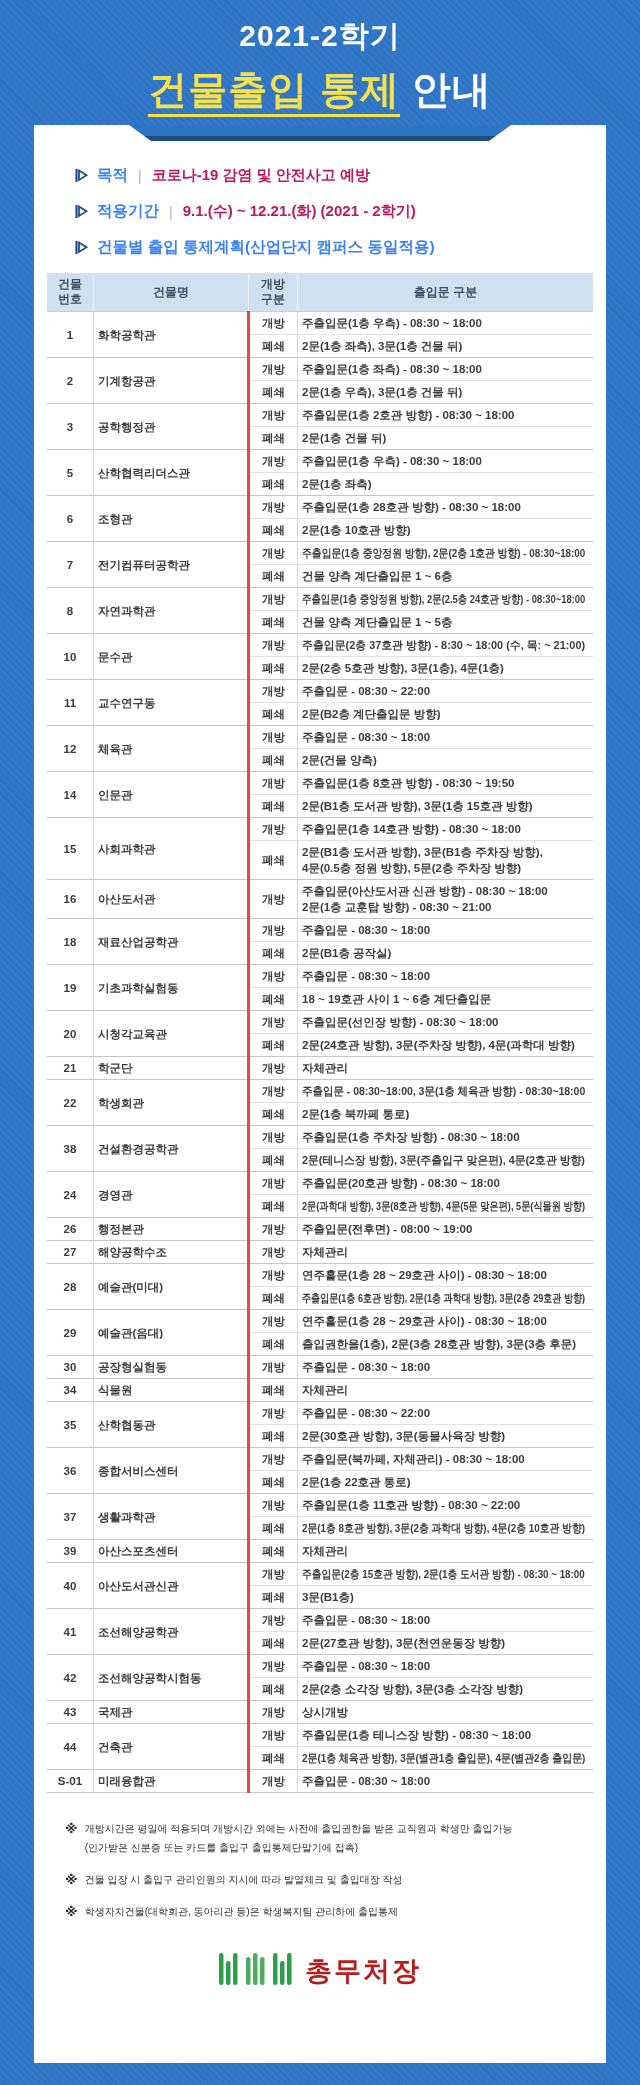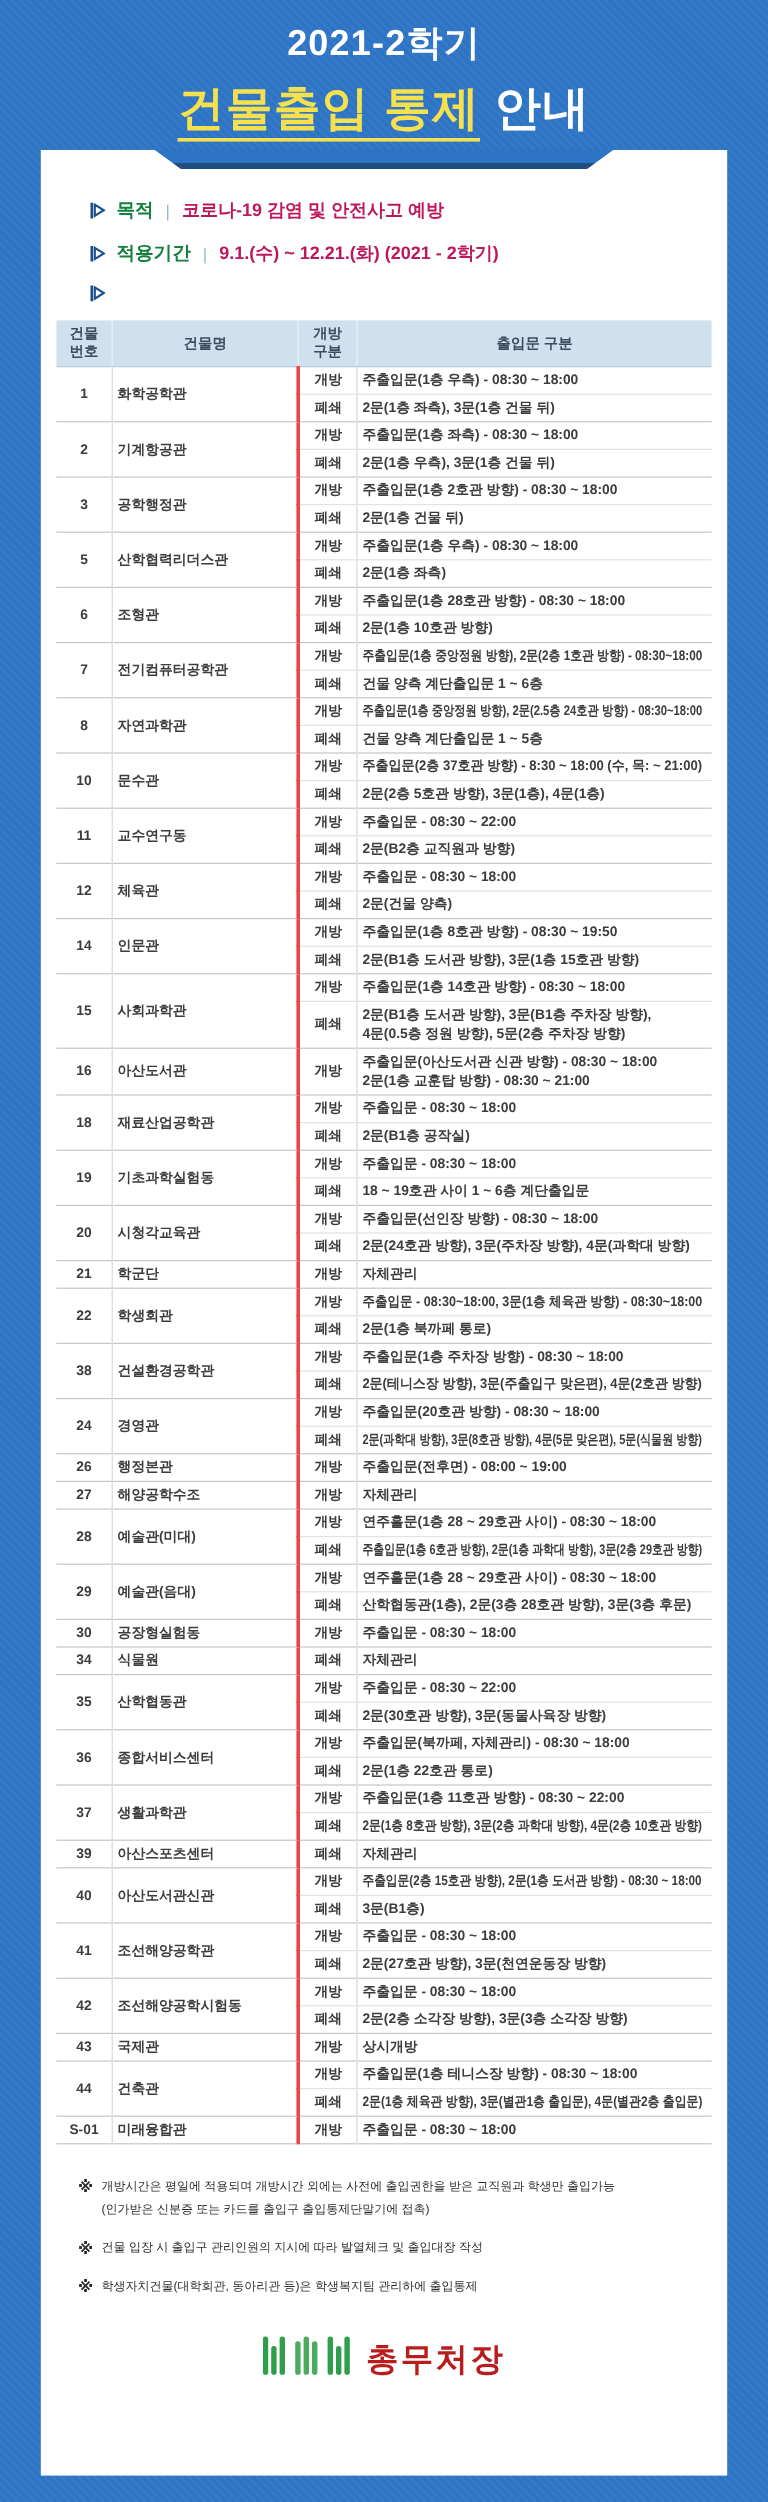--- a/index.html
+++ b/index.html
@@ -25,21 +25,21 @@
     position:absolute;top:0;left:50%;transform:translateX(-50%);
     width:382px;height:16px;
     background:linear-gradient(#2e74c5 0 11px,#1e4e80 11px 16px);
     clip-path:polygon(0 0,100% 0,calc(100% - 22px) 100%,22px 100%);
   }
   .card-inner{padding:40px 13px 0 13px;}
   
   .intro{padding-left:28px;margin-bottom:14px;}
   .intro-row{display:flex;align-items:center;margin-bottom:15px;}
   .bullet{margin-right:9px;flex:0 0 auto;display:inline-flex;}
-  .intro-label{color:#15803d;font-weight:800;font-size:15.5px;white-space:nowrap;}
+  .intro-label{color:#3b82f6;font-weight:800;font-size:15.5px;white-space:nowrap;}
   .intro-sep{color:#9fb4c9;margin:0 10px;font-weight:400;font-size:14px;}
   .intro-text{color:#be185d;font-weight:700;font-size:15px;white-space:nowrap;}
   
   table.building{width:100%;border-collapse:collapse;table-layout:fixed;border-bottom:1px solid #c6c6c6;}
   table.building th{
     background:#cfe0ee;color:#3b4c61;font-size:12px;font-weight:700;
     padding:4px 2px;line-height:15px;white-space:pre-line;
     border-left:1px solid #e9f1f9;border-bottom:1px solid #bccfe2;
   }
   table.building th:first-child{border-left:none;}
@@ -98,20 +98,21 @@
         <span class="intro-sep">|</span>
         <span class="intro-text">9.1.(수) ~ 12.21.(화) (2021 - 2학기)</span>
       </div>
       <div class="intro-row">
         <span class="bullet">
             <svg width="13" height="15" viewBox="0 0 13 15">
               <path d="M1.5 1 V14" stroke="#1d4f8c" stroke-width="2.2" fill="none"></path>
               <path d="M4 2.5 L11.5 7.2 L4 11.9 Z" fill="none" stroke="#1d4f8c" stroke-width="1.8"></path>
             </svg>
           </span>
+        <span class="intro-label">건물별 출입 통제계획(산업단지 캠퍼스 동일적용)</span>
       </div>
     </div>
 
     <table class="building">
       <thead>
         <tr>
           <th style="width:42px">건물
 번호</th>
           <th style="width:150px">건물명</th>
           <th style="width:44px">개방
@@ -201,21 +202,21 @@
             <td class="col-doors"><span class="door-text">2문(2층 5호관 방향), 3문(1층), 4문(1층)</span></td>
           </tr>
           <tr class="group-start">
             <td class="col-no" rowspan="2">11</td>
             <td class="col-name" rowspan="2">교수연구동</td>
             <td class="col-mode">개방</td>
             <td class="col-doors"><span class="door-text">주출입문 - 08:30 ~ 22:00</span></td>
           </tr>
           <tr class="group-cont">
             <td class="col-mode">폐쇄</td>
-            <td class="col-doors"><span class="door-text">2문(B2층 교직원과 방향)</span></td>
+            <td class="col-doors"><span class="door-text">2문(B2층 계단출입문 방향)</span></td>
           </tr>
           <tr class="group-start">
             <td class="col-no" rowspan="2">12</td>
             <td class="col-name" rowspan="2">체육관</td>
             <td class="col-mode">개방</td>
             <td class="col-doors"><span class="door-text">주출입문 - 08:30 ~ 18:00</span></td>
           </tr>
           <tr class="group-cont">
             <td class="col-mode">폐쇄</td>
             <td class="col-doors"><span class="door-text">2문(건물 양측)</span></td>
@@ -337,21 +338,21 @@
             <td class="col-doors"><span class="door-text" style="transform: scaleX(0.788301);">주출입문(1층 6호관 방향), 2문(1층 과학대 방향), 3문(2층 29호관 방향)</span></td>
           </tr>
           <tr class="group-start">
             <td class="col-no" rowspan="2">29</td>
             <td class="col-name" rowspan="2">예술관(음대)</td>
             <td class="col-mode">개방</td>
             <td class="col-doors"><span class="door-text">연주홀문(1층 28 ~ 29호관 사이) - 08:30 ~ 18:00</span></td>
           </tr>
           <tr class="group-cont">
             <td class="col-mode">폐쇄</td>
-            <td class="col-doors"><span class="door-text">산학협동관(1층), 2문(3층 28호관 방향), 3문(3층 후문)</span></td>
+            <td class="col-doors"><span class="door-text">출입권한을(1층), 2문(3층 28호관 방향), 3문(3층 후문)</span></td>
           </tr>
           <tr class="group-start">
             <td class="col-no" rowspan="1">30</td>
             <td class="col-name" rowspan="1">공장형실험동</td>
             <td class="col-mode">개방</td>
             <td class="col-doors"><span class="door-text">주출입문 - 08:30 ~ 18:00</span></td>
           </tr>
           <tr class="group-start">
             <td class="col-no" rowspan="1">34</td>
             <td class="col-name" rowspan="1">식물원</td>

